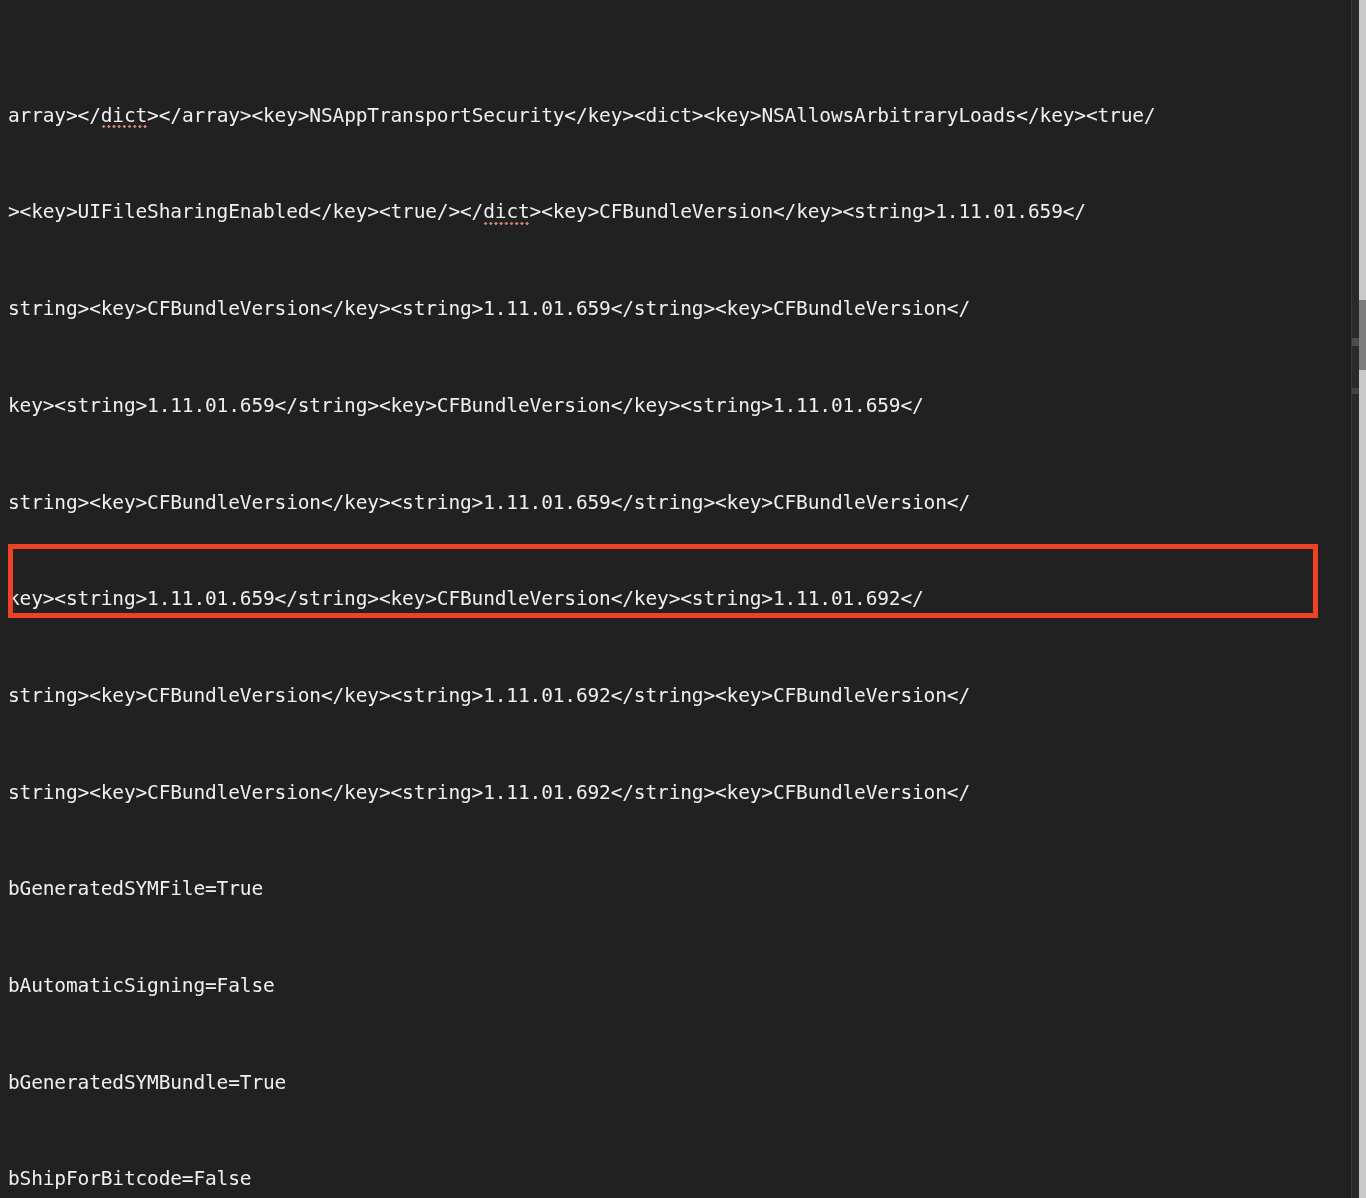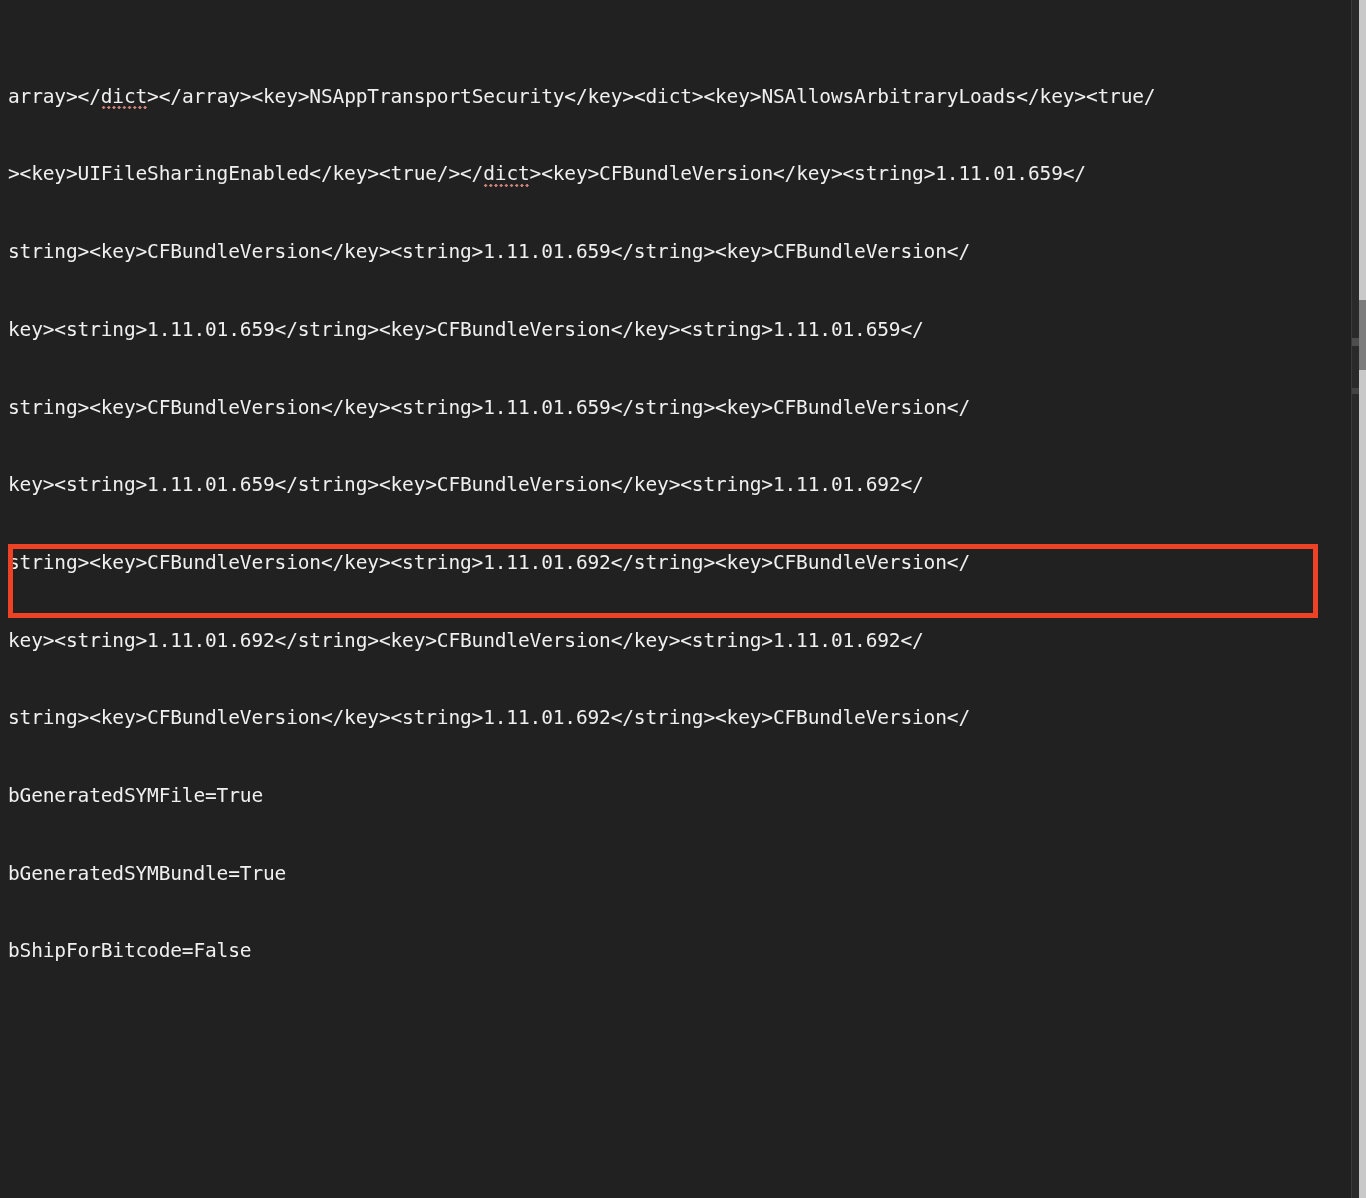--- a/index.html
+++ b/index.html
@@ -35,20 +35,21 @@
     font-family: "DejaVu Sans Mono", "Liberation Mono", monospace;
     font-size: 19.5px;
     line-height: 25.9px;
     letter-spacing: -0.15px;
     white-space: pre;
     overflow: hidden;
   }
   .line {
     height: 25.9px;
     white-space: pre;
+    margin-top: 19px;
   }
 
   
   .sp {
     position: relative;
     text-decoration: none;
     background-image: radial-gradient(circle, #c98177 1.35px, rgba(0,0,0,0) 1.55px);
     background-size: 5.2px 5.2px;
     background-repeat: repeat-x;
     background-position: left bottom 0.5px;
@@ -118,23 +119,23 @@
 
   <div id="editor">
 
     <div class="line"><span>array&gt;&lt;/<span class="sp">dict</span>&gt;&lt;/array&gt;&lt;key&gt;NSAppTransportSecurity&lt;/key&gt;&lt;dict&gt;&lt;key&gt;NSAllowsArbitraryLoads&lt;/key&gt;&lt;true/</span></div>
     <div class="line"><span>&gt;&lt;key&gt;UIFileSharingEnabled&lt;/key&gt;&lt;true/&gt;&lt;/<span class="sp">dict</span>&gt;&lt;key&gt;CFBundleVersion&lt;/key&gt;&lt;string&gt;1.11.01.659&lt;/</span></div>
     <div class="line"><span>string&gt;&lt;key&gt;CFBundleVersion&lt;/key&gt;&lt;string&gt;1.11.01.659&lt;/string&gt;&lt;key&gt;CFBundleVersion&lt;/</span></div>
     <div class="line"><span>key&gt;&lt;string&gt;1.11.01.659&lt;/string&gt;&lt;key&gt;CFBundleVersion&lt;/key&gt;&lt;string&gt;1.11.01.659&lt;/</span></div>
     <div class="line"><span>string&gt;&lt;key&gt;CFBundleVersion&lt;/key&gt;&lt;string&gt;1.11.01.659&lt;/string&gt;&lt;key&gt;CFBundleVersion&lt;/</span></div>
     <div class="line"><span>key&gt;&lt;string&gt;1.11.01.659&lt;/string&gt;&lt;key&gt;CFBundleVersion&lt;/key&gt;&lt;string&gt;1.11.01.692&lt;/</span></div>
     <div class="line"><span>string&gt;&lt;key&gt;CFBundleVersion&lt;/key&gt;&lt;string&gt;1.11.01.692&lt;/string&gt;&lt;key&gt;CFBundleVersion&lt;/</span></div>
-    <div class="line"><span>key&gt;&lt;string&gt;1.11.01.692&lt;/string&gt;&lt;key&gt;CFBundleVersion&lt;/key&gt;&lt;string&gt;1.11.01.692&lt;/</span></div>
     <div class="line"><span>string&gt;&lt;key&gt;CFBundleVersion&lt;/key&gt;&lt;string&gt;1.11.01.692&lt;/string&gt;&lt;key&gt;CFBundleVersion&lt;/</span></div>
     <div class="line"><span>bGeneratedSYMFile=True</span></div>
+    <div class="line"><span>bAutomaticSigning=False</span></div>
     <div class="line"><span>bGeneratedSYMBundle=True</span></div>
     <div class="line"><span>bShipForBitcode=False</span></div>
     
     
     
     
     
     
     
     

